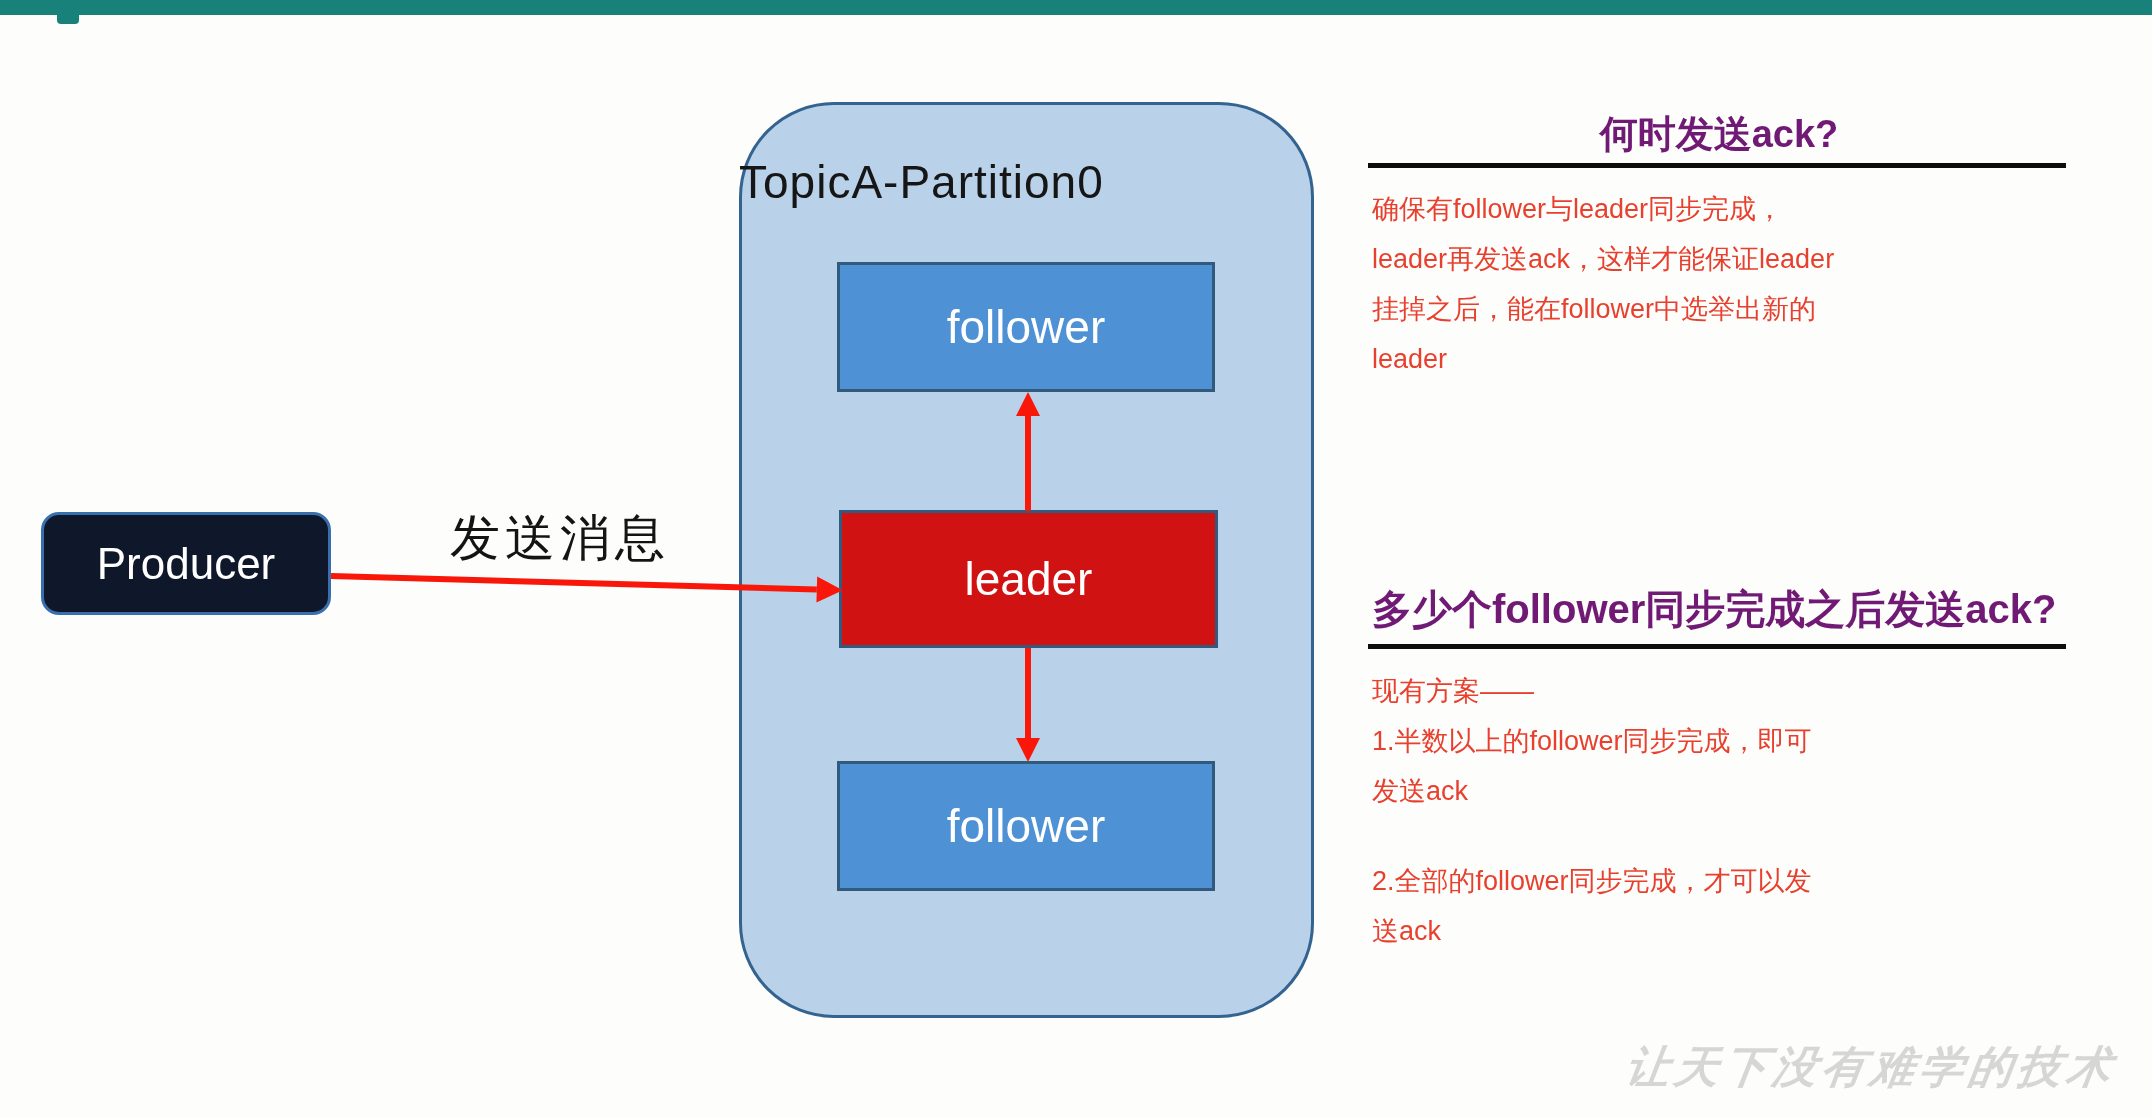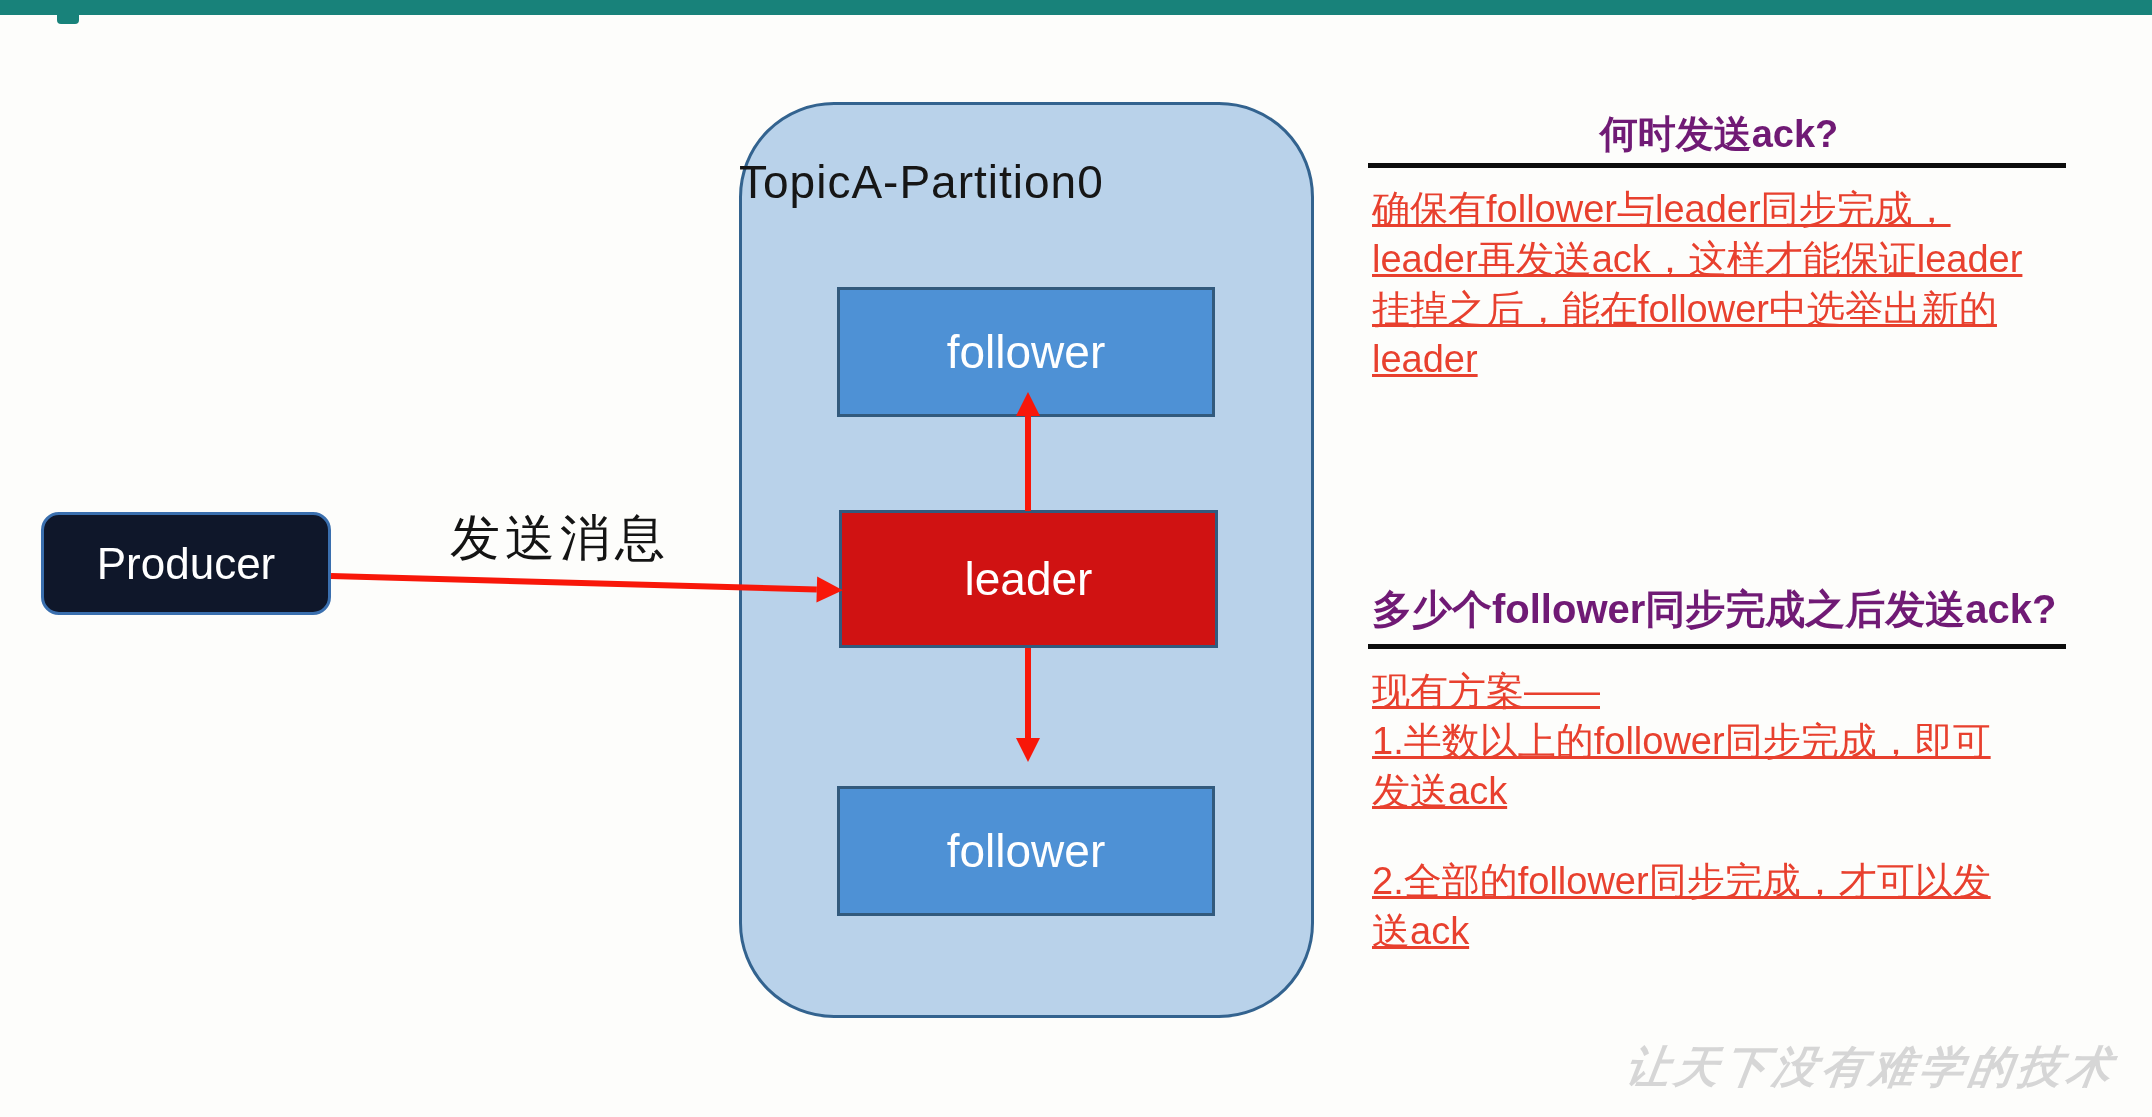--- a/index.html
+++ b/index.html
@@ -18,21 +18,21 @@
   }
   .partition-title{
     position:absolute;left:739px;top:155px;width:575px;text-align:left;
     font-size:46px;color:#161616;letter-spacing:1px;
   }
   .node{
     position:absolute;box-sizing:border-box;border:3px solid #325a7d;
     display:flex;align-items:center;justify-content:center;
     color:#ffffff;font-size:46px;
   }
-  .follower{background:#4e91d5;margin-top:25px;}
+  .follower{background:#4e91d5;}
   .follower-top{left:837px;top:262px;width:378px;height:130px;}
   .leader{left:839px;top:510px;width:379px;height:138px;background:#d01212;}
   .follower-bottom{left:837px;top:761px;width:378px;height:130px;}
   
   .producer{
     position:absolute;left:41px;top:512px;width:290px;height:103px;box-sizing:border-box;
     background:#0f172a;border:3px solid #3a6fae;border-radius:18px;
     display:flex;align-items:center;justify-content:center;color:#fff;font-size:44px;
   }
   
@@ -44,21 +44,21 @@
   .send-arrow .hshaft{position:absolute;left:0;top:11px;width:486px;height:6px;background:#f81709;}
   .send-arrow .hhead{position:absolute;left:486px;top:1px;width:0;height:0;border-top:13px solid transparent;border-bottom:13px solid transparent;border-left:26px solid #f81709;}
   .send-label{position:absolute;left:450px;top:497px;font-size:50px;letter-spacing:5px;color:#141414;margin-top:8px;}
   
   .q-title{position:absolute;left:1372px;width:694px;font-weight:700;color:#701a75;}
   .q1-title{top:112px;text-align:center;font-size:38px;line-height:44px;}
   .q2-title{top:586px;text-align:left;font-size:40px;line-height:46px;width:730px;}
   .rule{position:absolute;left:1368px;width:698px;height:5px;background:#0d0d0d;}
   .rule-1{top:163px;}
   .rule-2{top:644px;}
-  .body-text{position:absolute;left:1372px;width:710px;color:#e8402e;font-size:38px;line-height:50px;text-decoration:underline;}
+  .body-text{position:absolute;left:1372px;width:710px;color:#e8402e;font-size:27px;line-height:50px;}
   .q1-para{top:184px;}
   .scheme-intro{top:666px;}
   .scheme-item-1{top:716px;}
   .scheme-item-2{top:836px;margin-top:20px;}
   
   .watermark{
     position:absolute;left:1626px;top:1038px;font-size:44px;letter-spacing:5px;
     color:#d6d6d6;font-family:"DejaVu Serif", serif;font-style:italic;font-weight:700;
     transform:skewX(-8deg);
   }

